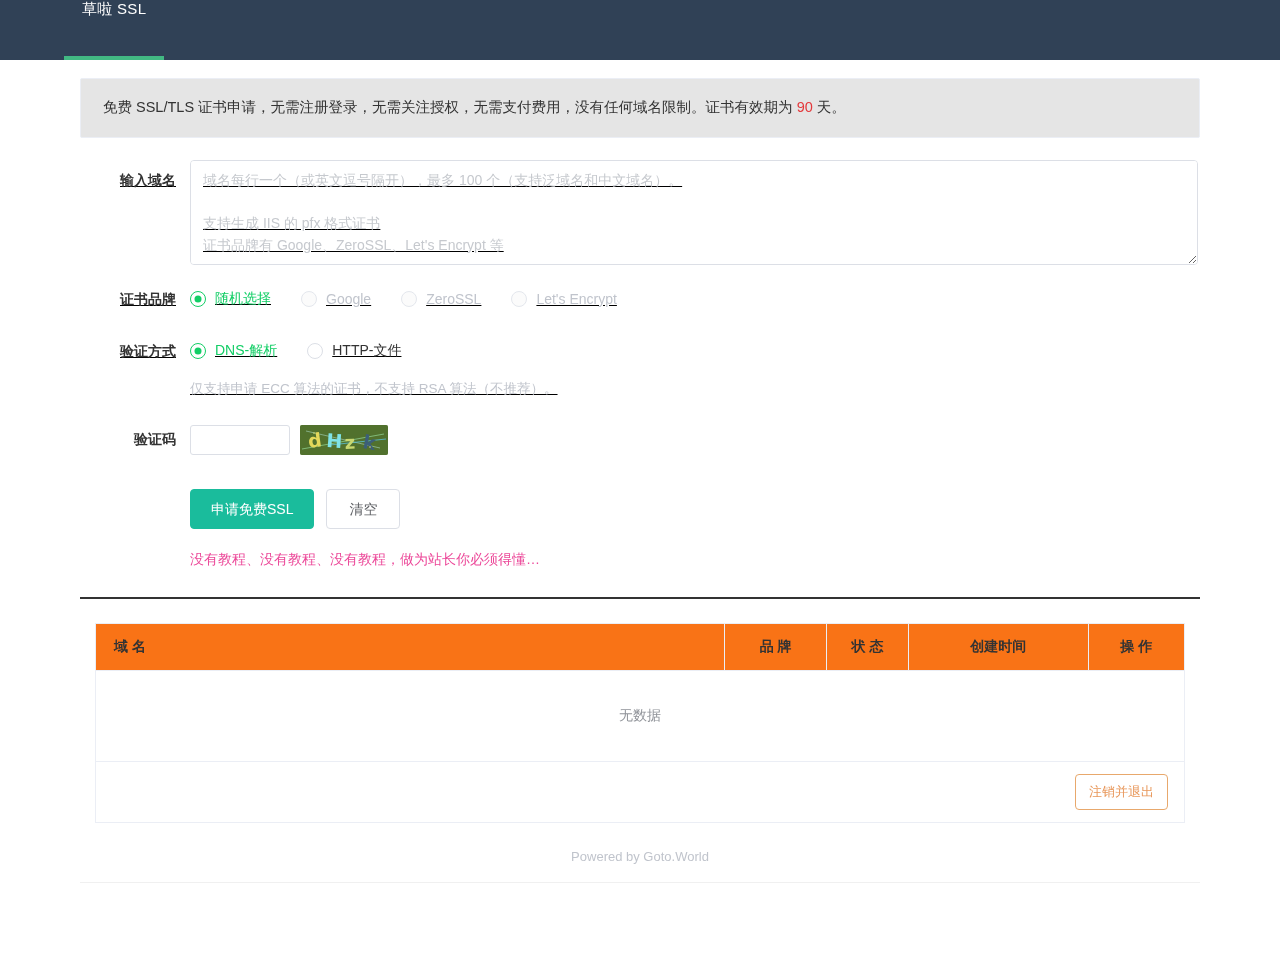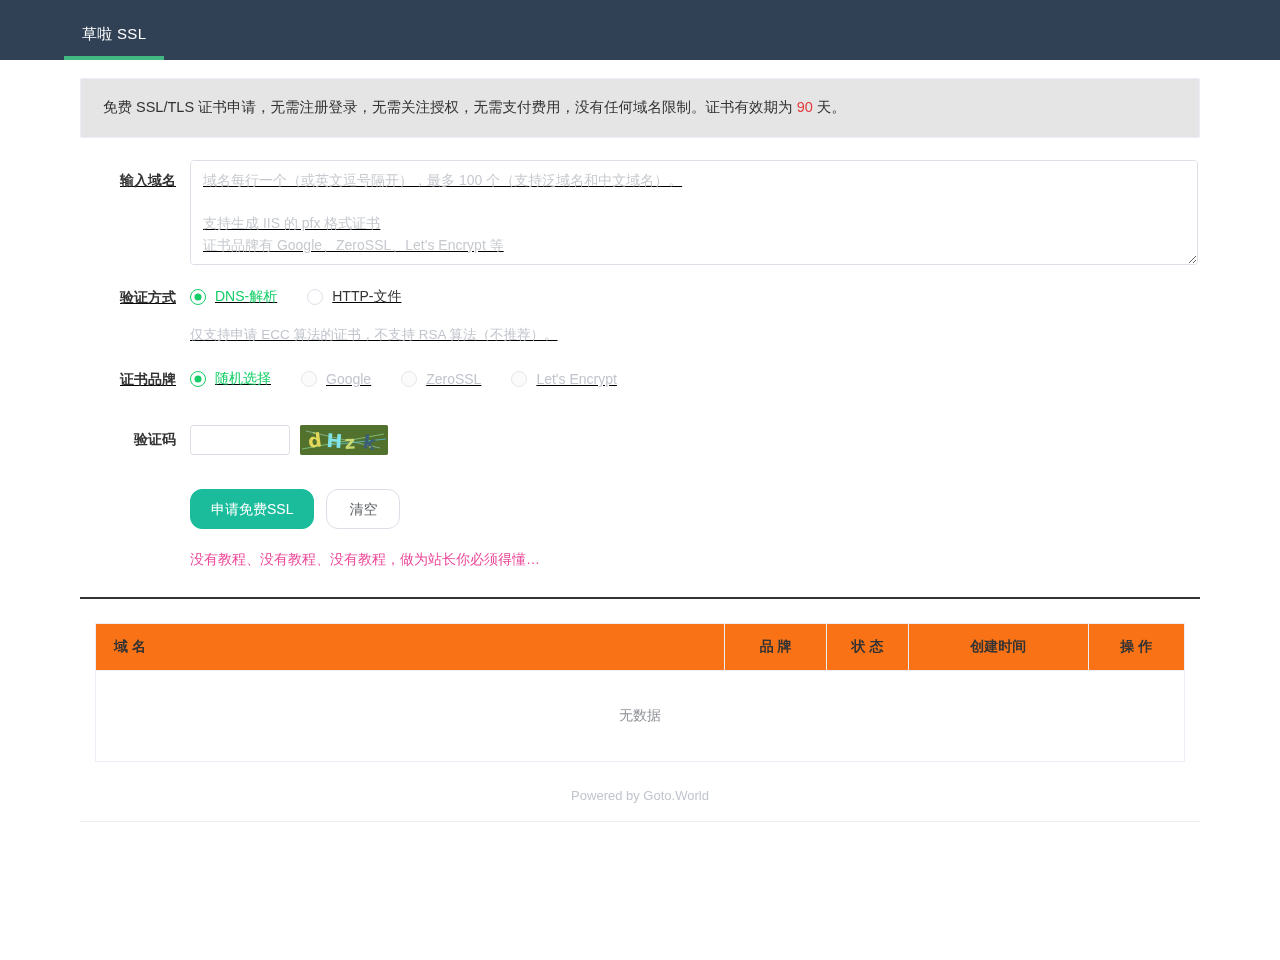--- a/index.html
+++ b/index.html
@@ -14,22 +14,22 @@
   
   .navbar {
     height: 60px;
     background: #304156;
     display: flex;
     align-items: stretch;
     padding-left: 64px;
   }
   .nav-tab {
     display: flex;
-    align-items: flex-end;
-    padding: 12px 18px;
+    align-items: flex-start;
+    padding: 0 18px;
     color: #ffffff;
     font-size: 15px;
     letter-spacing: .3px;
     border-bottom: 4px solid #42b983;
     cursor: pointer;
     user-select: none;
   }
 
   
   .container {
@@ -179,21 +179,21 @@
   
   .btn-row {
     display: flex;
     align-items: center;
     margin-top: 34px;
     padding-left: 110px;
   }
   .btn {
     font-family: "Liberation Sans", "DejaVu Sans", sans-serif;
     font-size: 14px;
-    border-radius: 12px;
+    border-radius: 4px;
     cursor: pointer;
     outline: none;
     line-height: 1;
   }
   .btn-primary {
     background: #1abc9c;
     border: 1px solid #1abc9c;
     color: #ffffff;
     padding: 12px 20px;
     margin-right: 12px;
@@ -304,58 +304,58 @@
     <div class="form-row">
       <div class="form-label">输入域名</div>
       <div class="form-ctrl">
         <textarea class="domain-input" placeholder="域名每行一个（或英文逗号隔开），最多 100 个（支持泛域名和中文域名）。
 
 支持生成 IIS 的 pfx 格式证书
 证书品牌有 Google、ZeroSSL、Let's Encrypt 等" style=""></textarea>
       </div>
     </div>
 
+    <div class="form-row" style="margin-top:14px;">
+      <div class="form-label">证书品牌</div>
+      <div class="form-ctrl">
+        <div class="radio-group">
+          <label class="radio checked">
+            <span class="dot"></span>
+            <span class="rlabel">随机选择</span>
+          </label>
+          <label class="radio disabled">
+            <span class="dot"></span>
+            <span class="rlabel">Google</span>
+          </label>
+          <label class="radio disabled">
+            <span class="dot"></span>
+            <span class="rlabel">ZeroSSL</span>
+          </label>
+          <label class="radio disabled">
+            <span class="dot"></span>
+            <span class="rlabel">Let's Encrypt</span>
+          </label>
+        </div>
+      </div>
+    </div>
+
     <div class="form-row" style="margin-top:12px;">
       <div class="form-label">验证方式</div>
       <div class="form-ctrl">
         <div class="radio-group">
           <label class="radio checked">
             <span class="dot"></span>
             <span class="rlabel">DNS-解析</span>
           </label>
           <label class="radio">
             <span class="dot"></span>
             <span class="rlabel">HTTP-文件</span>
           </label>
         </div>
         <div class="hint">仅支持申请 ECC 算法的证书，不支持 RSA 算法（不推荐）。</div>
-      </div>
-    </div>
-
-    <div class="form-row" style="margin-top:14px;">
-      <div class="form-label">证书品牌</div>
-      <div class="form-ctrl">
-        <div class="radio-group">
-          <label class="radio checked">
-            <span class="dot"></span>
-            <span class="rlabel">随机选择</span>
-          </label>
-          <label class="radio disabled">
-            <span class="dot"></span>
-            <span class="rlabel">Google</span>
-          </label>
-          <label class="radio disabled">
-            <span class="dot"></span>
-            <span class="rlabel">ZeroSSL</span>
-          </label>
-          <label class="radio disabled">
-            <span class="dot"></span>
-            <span class="rlabel">Let's Encrypt</span>
-          </label>
-        </div>
       </div>
     </div>
 
     <div class="captcha-row">
       <div class="captcha-label">验证码</div>
       <input class="captcha-input" type="text" value="" style="">
       <svg class="captcha-img" viewBox="0 0 88 30" xmlns="http://www.w3.org/2000/svg">
         <rect x="0" y="0" width="88" height="30" fill="#4a6a2a"></rect>
         <rect x="0" y="0" width="88" height="30" fill="#57762f" opacity="0.55"></rect>
         <path d="M2 24 L84 9" stroke="#8fcf8f" stroke-width="1.1" fill="none" opacity="0.75"></path>
@@ -390,19 +390,22 @@
           <th class="c-time">创建时间</th>
           <th class="c-action">操 作</th>
         </tr>
       </thead>
       <tbody>
         <tr>
           <td class="empty" colspan="5">无数据</td>
         </tr>
       </tbody>
     </table>
+    <div class="table-footer">
+      <button class="btn-logout">注销并退出</button>
+    </div>
   </div>
 
 </div>
 
 <div class="page-footer">
   <span>Powered by Goto.World</span>
 </div>
 
 </body></html>

